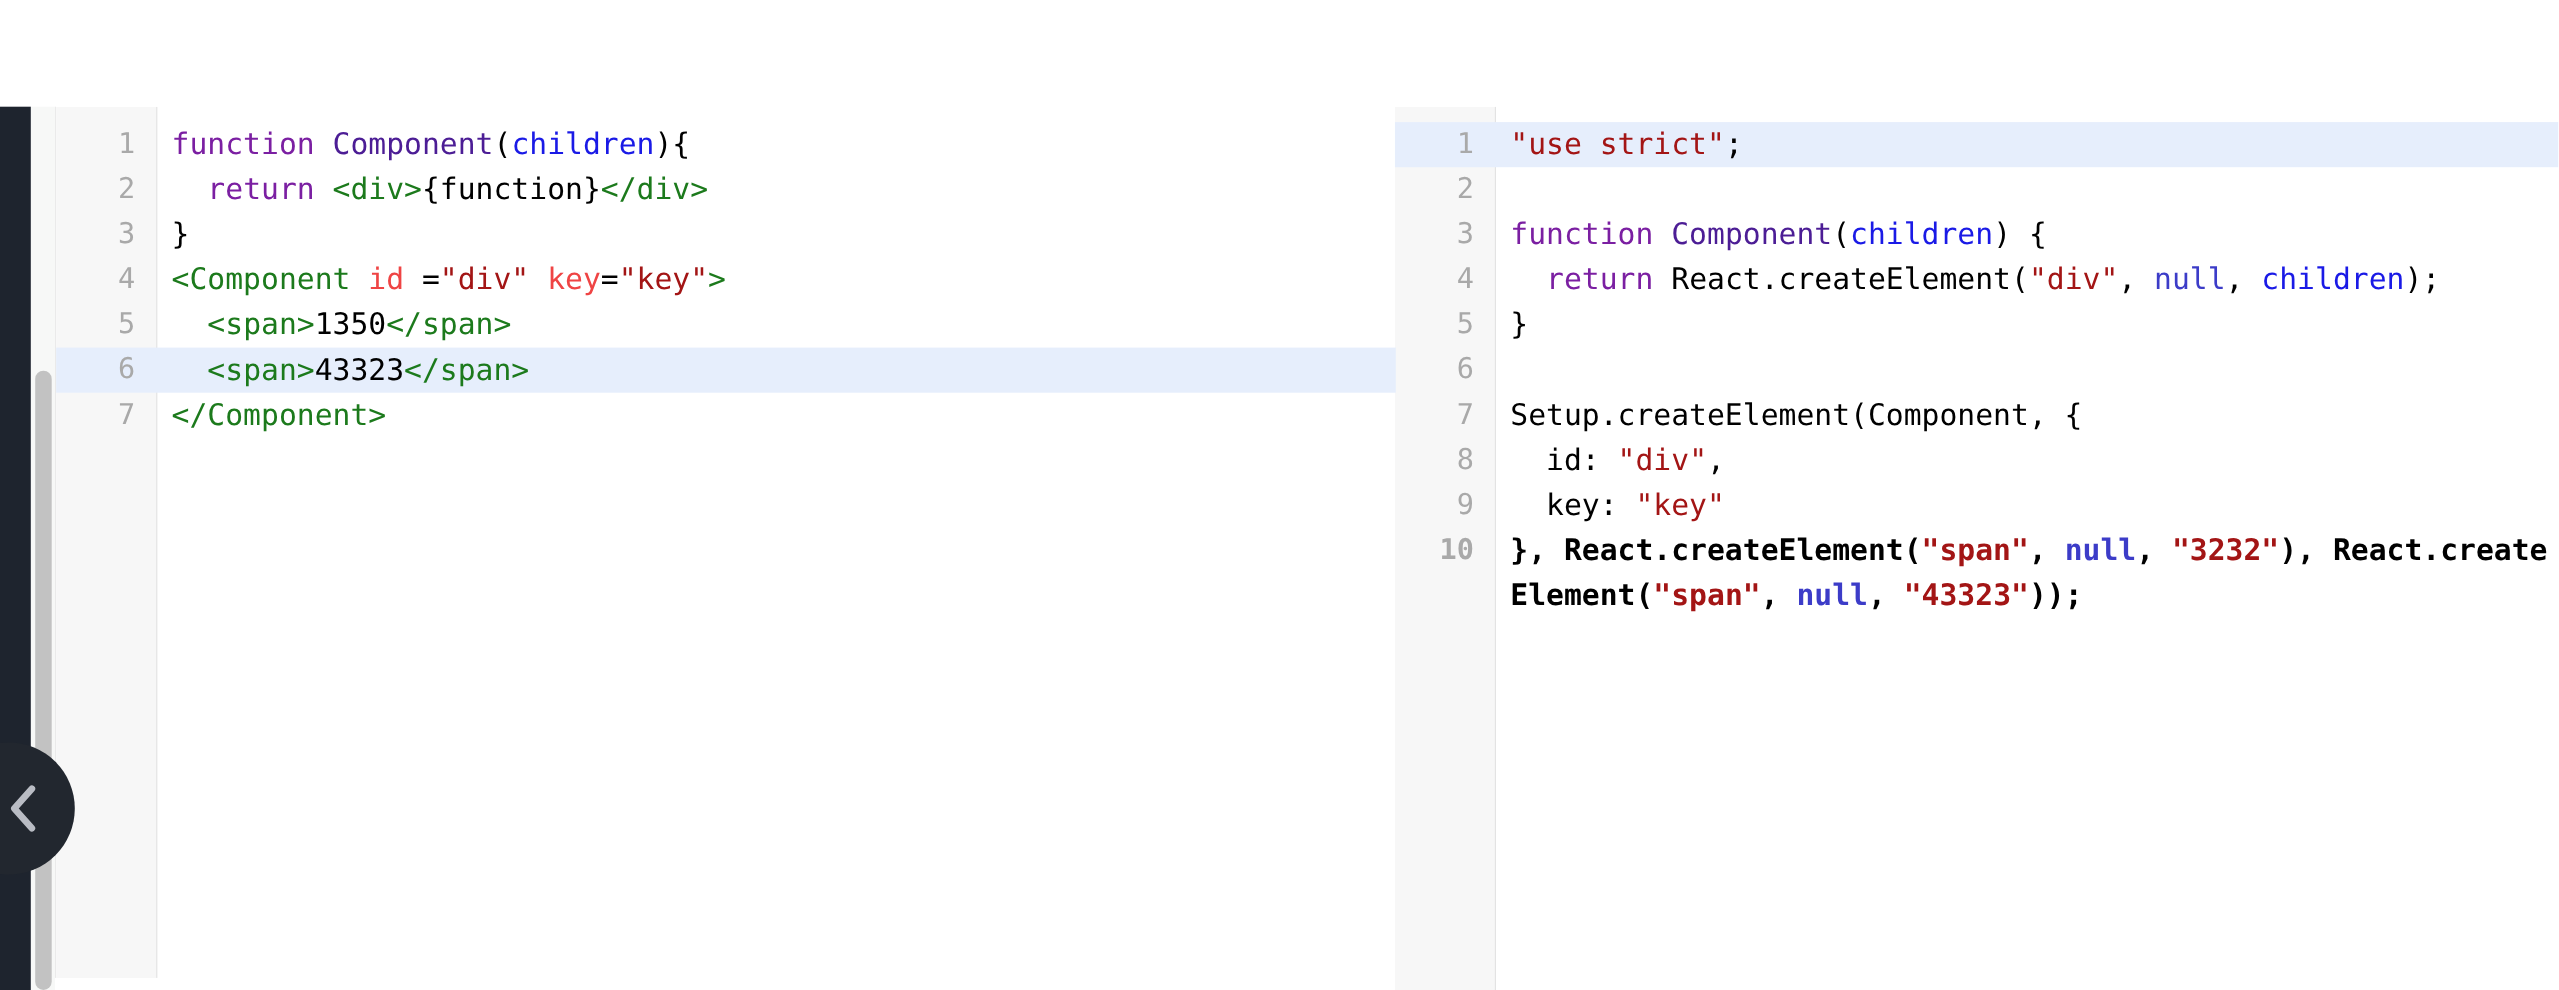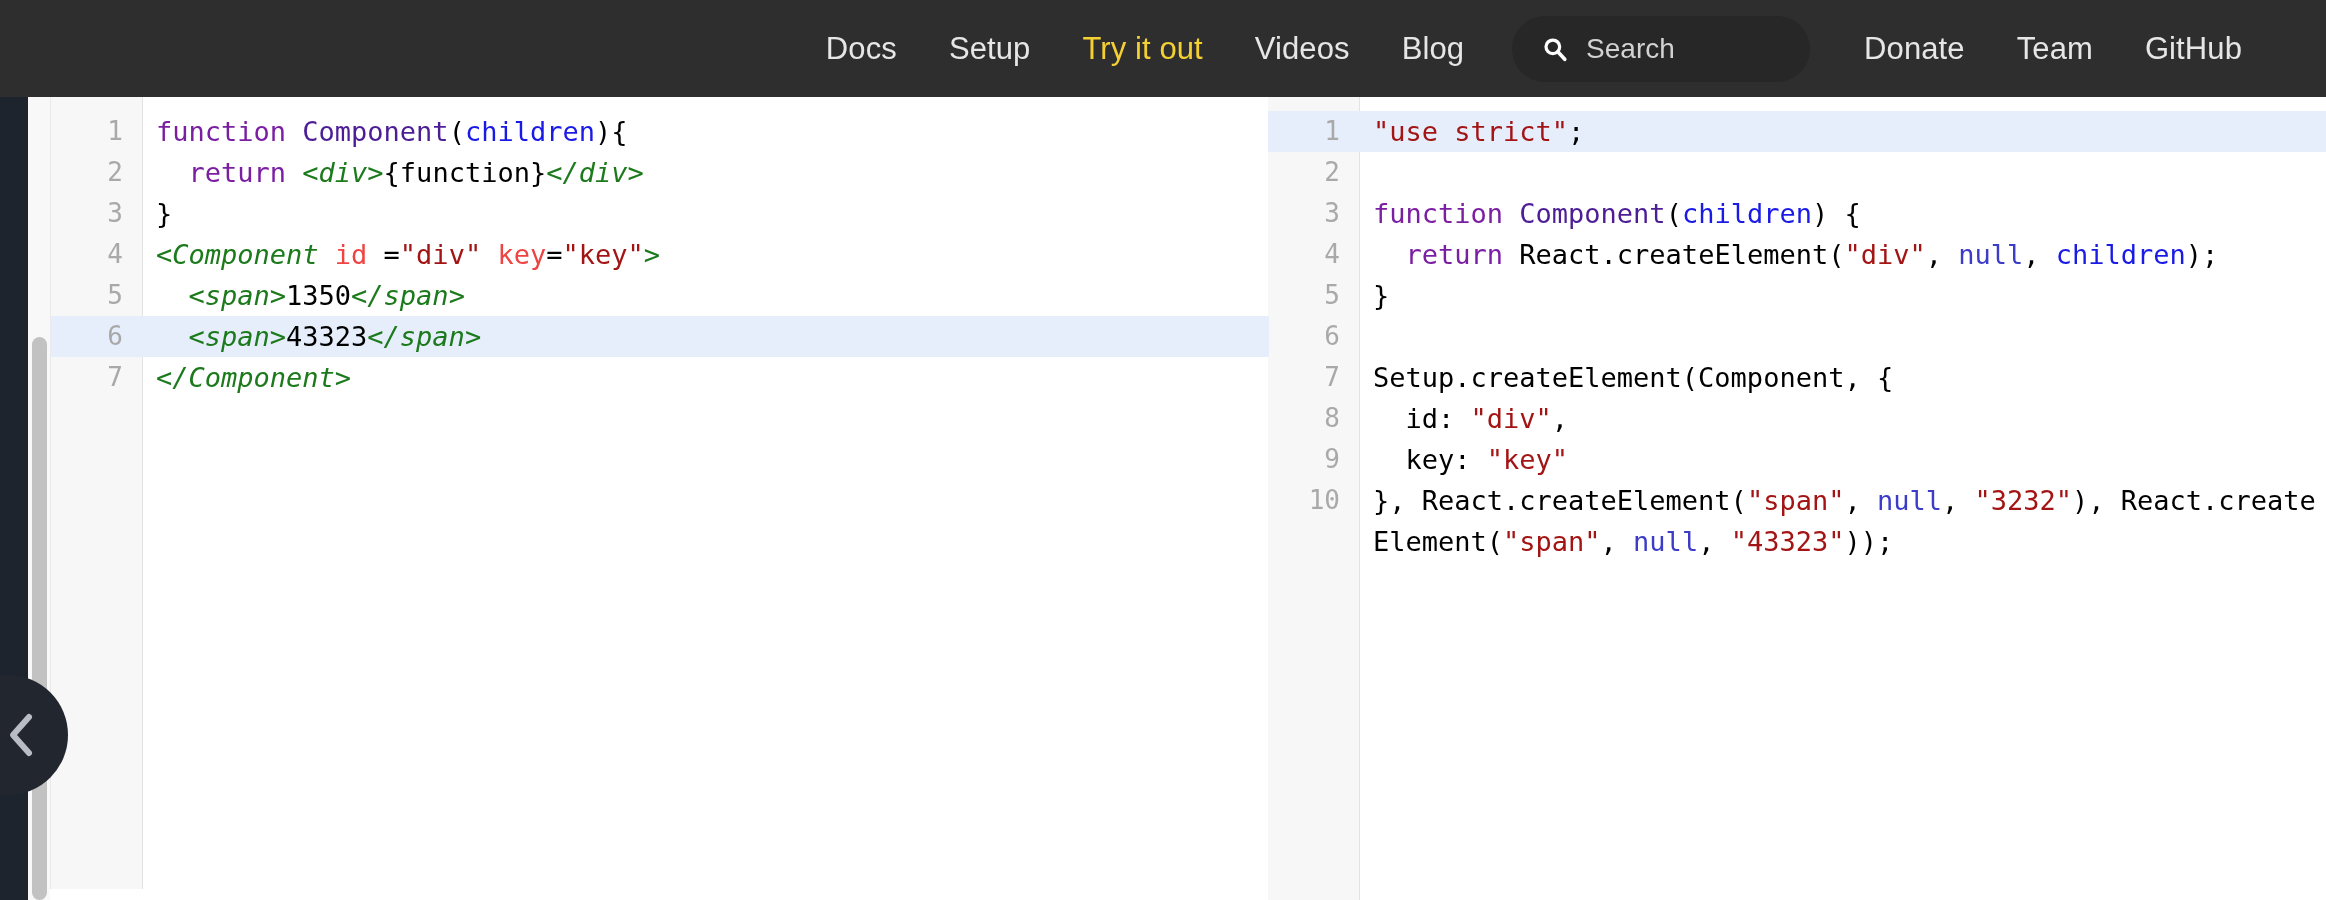--- a/index.html
+++ b/index.html
@@ -183,21 +183,21 @@
     height: 41px;
     display: flex;
     align-items: flex-start;
     font-family: "DejaVu Sans Mono", "Liberation Mono", monospace;
     font-size: 27px;
     line-height: 41px;
   }
   .code-line.hl {
     background: #e6eefc;
   }
-  .code-line.wrap2 { height: 82px; }
+  .code-line.wrap2 { height: 82px; font-weight: bold; }
   .ln {
     flex: 0 0 auto;
     width: 92px;
     box-sizing: border-box;
     padding-right: 20px;
     text-align: right;
     color: #a9a9a9;
     font-family: "DejaVu Sans Mono", "Liberation Mono", monospace;
     font-size: 26px;
     line-height: 41px;
@@ -214,21 +214,21 @@
     word-break: break-all;
     position: relative;
     z-index: 4;
   }
 
   
   .t-kw      { color: #7b1fa2; }
   .t-fn      { color: #4c1d95; }
   .t-param   { color: #1a1ae6; }
   .t-plain   { color: #000000; }
-  .t-tag     { color: #1c7a1c; font-style: italic; }
+  .t-tag     { color: #1c7a1c; }
   .t-attr    { color: #ef4444; }
   .t-str     { color: #a31515; }
   .t-null    { color: #3c3cc8; text-align: center; }
   .t-punct   { color: #000000; }
 
   
   .left-hscroll {
     position: absolute;
     left: 50px;
     top: 792px;
@@ -236,42 +236,20 @@
     height: 11px;
     background: #ffffff;
     z-index: 9;
   }
 </style>
 </head>
 <body>
 
 <div id="root">
 
-  <div class="navbar">
-    <div class="nav-links">
-
-      <a class="nav-link" href="#">Docs</a>
-      <a class="nav-link" href="#">Setup</a>
-      <a class="nav-link active" href="#">Try it out</a>
-      <a class="nav-link" href="#">Videos</a>
-      <a class="nav-link" href="#">Blog</a>
-
-      <div class="search-box">
-        <svg class="search-icon" viewBox="0 0 24 24" aria-hidden="true">
-          <circle cx="10" cy="10" r="6.3" fill="none" stroke="#ffffff" stroke-width="3"></circle>
-          <line x1="14.6" y1="14.6" x2="21" y2="21.5" stroke="#ffffff" stroke-width="3.4" stroke-linecap="round"></line>
-        </svg>
-        <span class="search-placeholder">Search</span>
-      </div>
-
-      <a class="nav-link" href="#">Donate</a>
-      <a class="nav-link" href="#">Team</a>
-      <a class="nav-link" href="#">GitHub</a>
-    </div>
-  </div>
 
   <div class="body-area">
 
     <div class="sidebar-rail"></div>
 
     <div class="collapse-btn">
       <svg class="chev" width="34" height="52" viewBox="0 0 34 52" aria-hidden="true">
         <polyline points="24,8 8,26 24,44" fill="none" stroke="#b9bcc4" stroke-width="6" stroke-linecap="round" stroke-linejoin="round"></polyline>
       </svg>
     </div>

